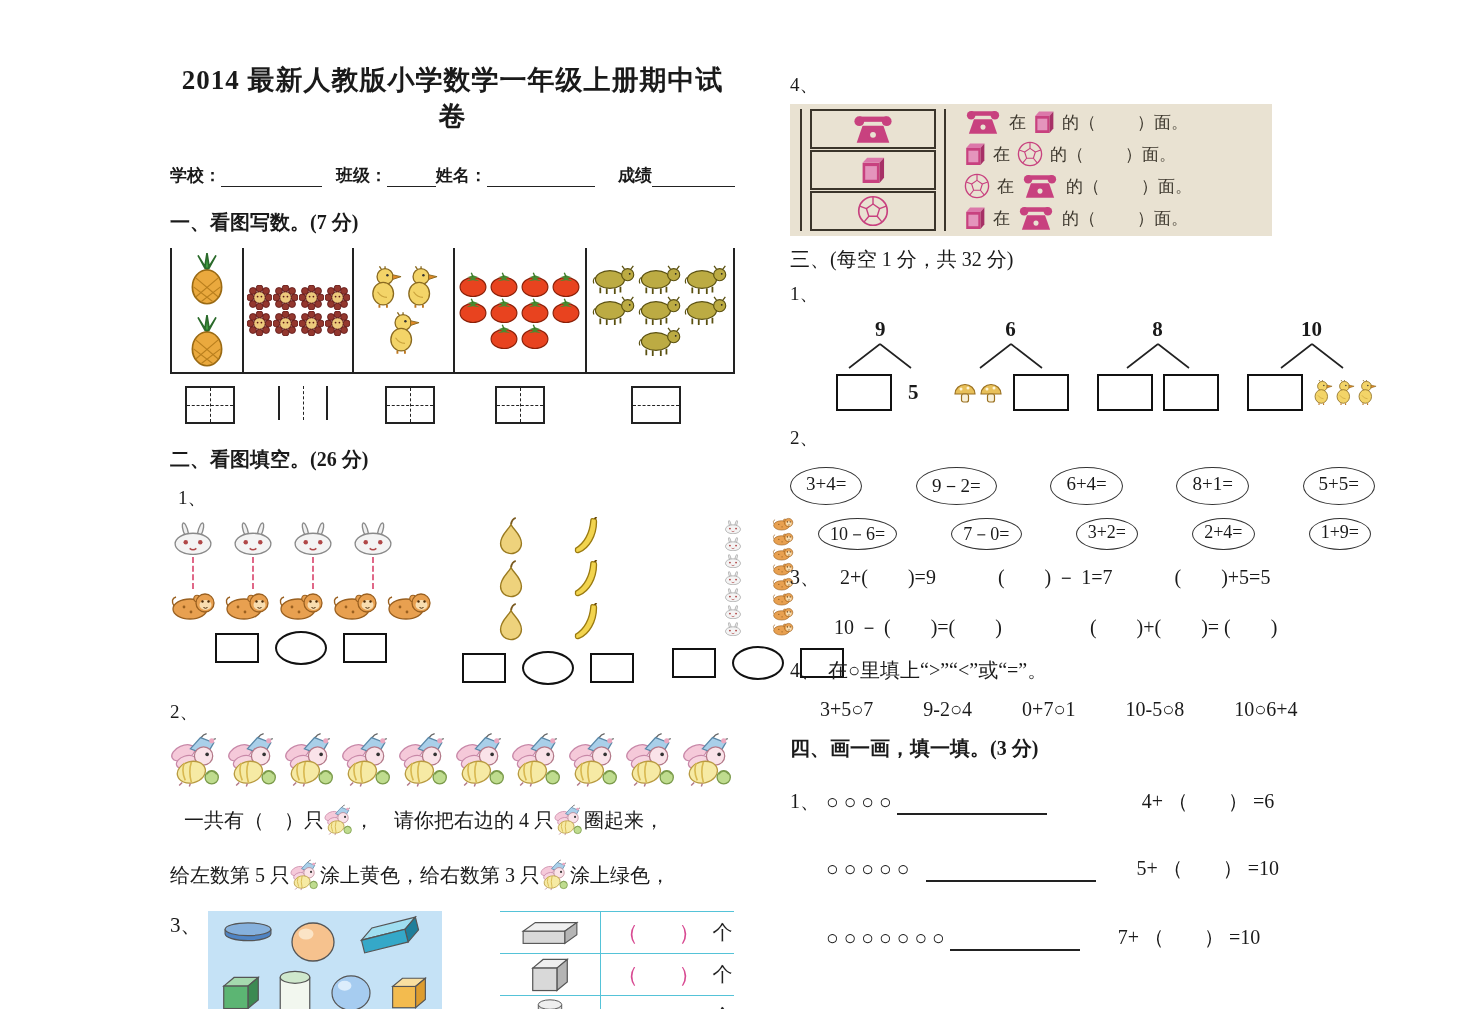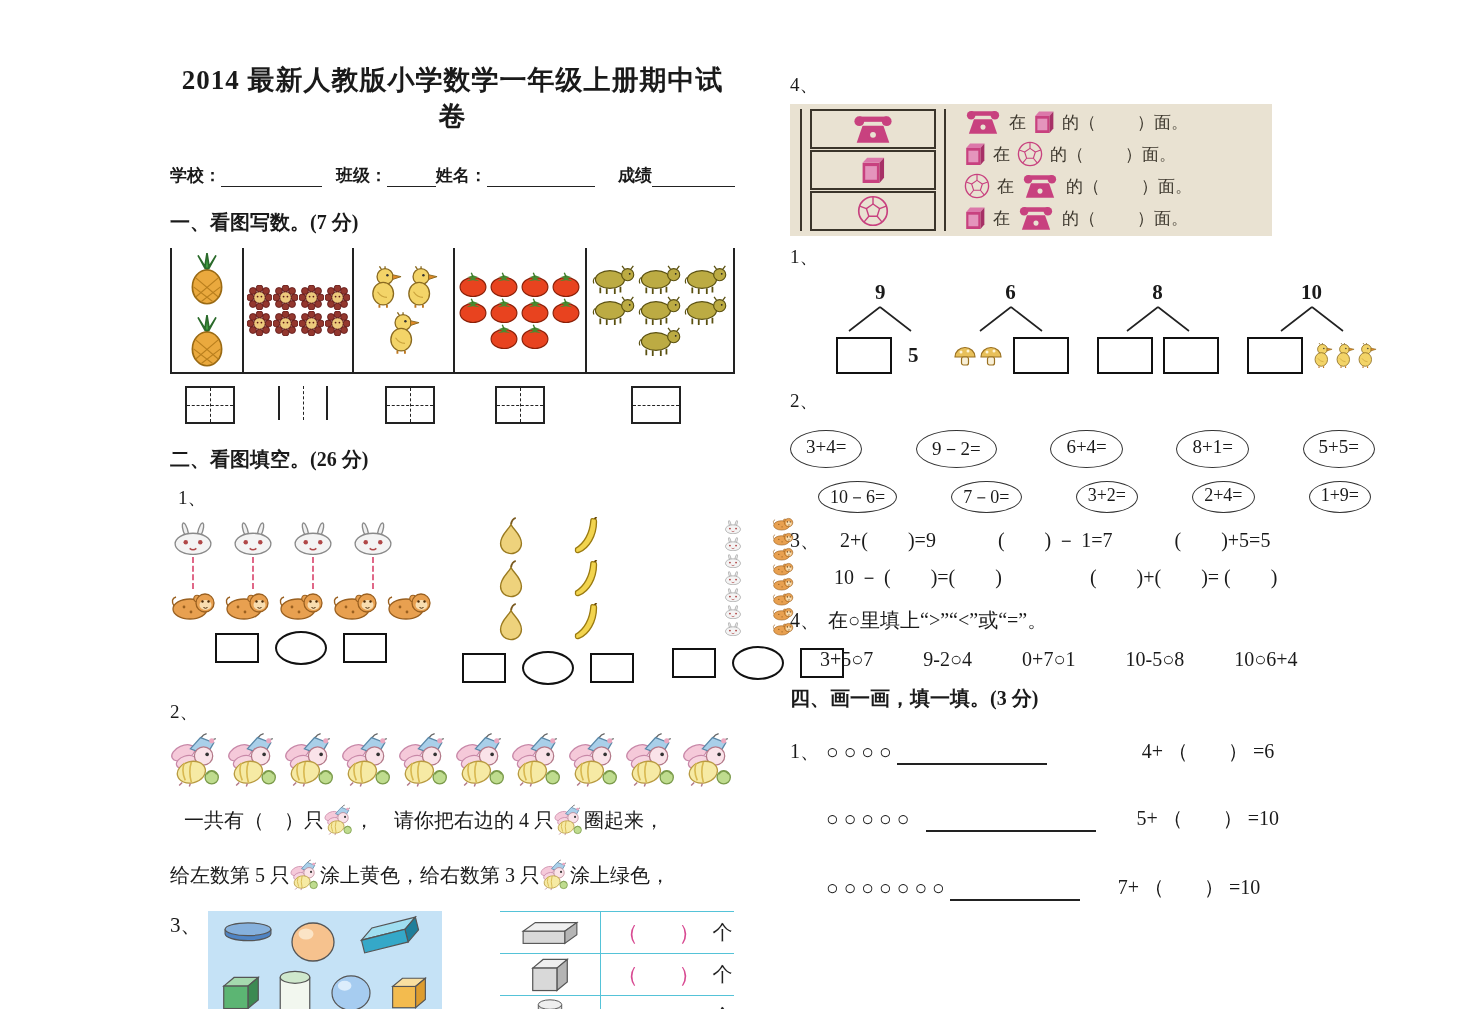--- a/index.html
+++ b/index.html
@@ -76,21 +76,21 @@
   .slot-num{font-size:21px;font-weight:bold;padding:0 6px;}
   .slot-icons{display:flex;gap:2px;align-items:flex-end;}
   .oval-rows{margin-top:16px;}
   .oval-row{display:flex;justify-content:space-between;margin-bottom:13px;}
   .oval-row.r2{padding:0 4px 0 28px;}
   .oval{border:1.6px solid #333;border-radius:50%;padding:5px 15px;font-size:19px;white-space:nowrap;}
   .r2 .oval{padding:3px 11px;font-size:18px;}
   .s3q3line{display:flex;font-size:20px;margin-top:14px;align-items:baseline;}
   .s3q3line .qn{margin-right:20px;}
   .eqs{display:flex;gap:62px;}
-  .s3q3line.l2{margin-left:44px;margin-top:10px;}
+  .s3q3line.l2{margin-left:44px;margin-top:23px;}
   .l2 .eqs{gap:88px;}
   .s3q4head{margin-top:16px;font-size:20px;display:flex;align-items:baseline;}
   .s3q4head .qn{margin-right:8px;}
   .s3q4items{display:flex;gap:50px;margin-left:30px;margin-top:14px;font-size:20px;}
   
   .s4-row{display:flex;align-items:flex-end;font-size:20px;white-space:nowrap;}
   .s4-label{width:36px;display:inline-block;}
   .s4-circles{font-size:21px;letter-spacing:5px;}
   .s4-line{display:inline-block;border-bottom:2px solid #222;height:1.05em;}
   .shp{display:block;}
@@ -723,20 +723,21 @@
           <span>在</span>
           <svg class="shp" style="width:38px;height:26px">
               <use href="#i-phone"></use>
             </svg>
           <span>的（</span>
           <span class="p-blank">）面。</span>
         </div>
       </div>
     </div>
 
+    <div class="qnum" style="margin-top:10px;font-size:20px">三、(每空 1 分，共 32 分)</div>
     <div class="qnum" style="margin-top:8px">1、</div>
 
     <div class="trees">
       <div class="tree">
         <div class="tree-top">9</div>
         <svg style="width:86px;height:28px">
             <path d="M43,2 L12,26 M43,2 L74,26" stroke="#222" stroke-width="1.6" fill="none"></path>
           </svg>
         <div class="tree-slots">
           <span class="slot-box"></span>

